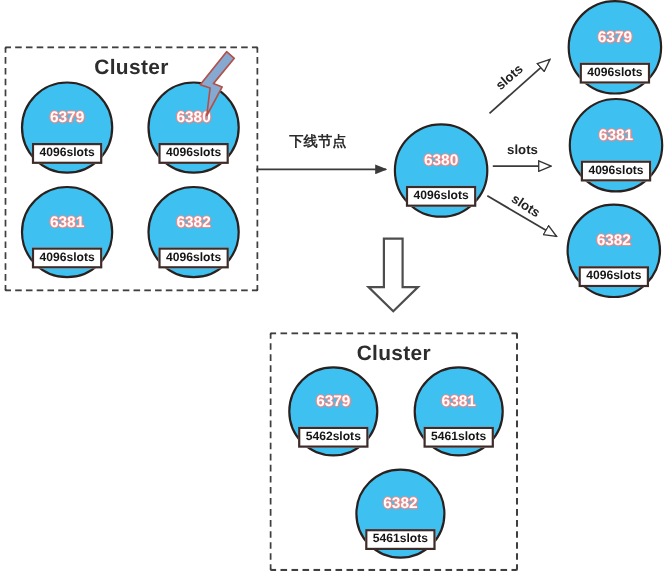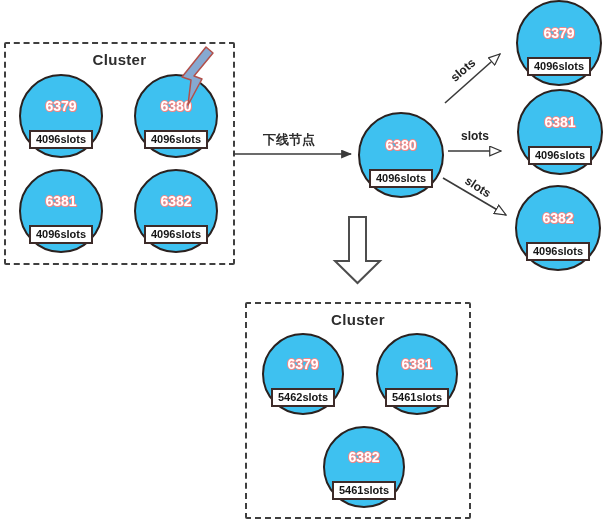--- a/index.html
+++ b/index.html
@@ -5,21 +5,21 @@
   html,body{margin:0;padding:0;background:#fff;}
   .stage{
     position:relative;width:606px;height:523px;background:#ffffff;overflow:hidden;
     font-family:"Liberation Sans",sans-serif;
   }
   .cluster-box{
     position:absolute;border:2px dashed #3f3f3f;border-radius:2px;background:#fff;
   }
   .cluster-title{
     position:absolute;top:7px;left:0;width:100%;text-align:center;
-    font-size:15px;font-weight:700;color:#2d2d2d;letter-spacing:.3px;
+    font-size:19px;font-weight:700;color:#2d2d2d;letter-spacing:.3px;
   }
   .node{
     position:absolute;border-radius:50%;
     background:#3EC1F0;border:2px solid #2a211f;
     display:flex;flex-direction:column;align-items:center;justify-content:center;
     box-sizing:border-box;padding-top:14px;gap:16px;
   }
   .n84{width:84px;height:84px;}
   .n86{width:86px;height:86px;}
   .n82{width:82px;height:82px;}
@@ -119,19 +119,19 @@
     <line x1="448" y1="151" x2="501" y2="151" stroke="#3a3a3a" stroke-width="1.6" marker-end="url(#headOpen)"></line>
     <line x1="443" y1="178" x2="506" y2="215" stroke="#3a3a3a" stroke-width="1.6" marker-end="url(#headOpen)"></line>
 
     <polygon points="349,217 366,217 366,261 380,261 357.5,283 335,261 349,261" fill="#ffffff" stroke="#4d4d4d" stroke-width="2"></polygon>
 
     <g transform="translate(182,47)">
       <polygon points="24,0 0,30 9,33 6,58 20,32 12,29 31,6" fill="#86A9D1" stroke="#B2504A" stroke-width="1.5" stroke-linejoin="round"></polygon>
     </g>
   </svg>
 
-  <div class="arrow-label" style="left:263px;top:131px">下线节点</div>
+  <div class="arrow-label" style="left:263px;top:120px">下线节点</div>
 
   <div class="slots-label rot-up" style="left:463px;top:70px">slots</div>
   <div class="slots-label" style="left:475px;top:136px">slots</div>
   <div class="slots-label rot-down" style="left:478px;top:187px">slots</div>
 
 </div>
 
 </body></html>

